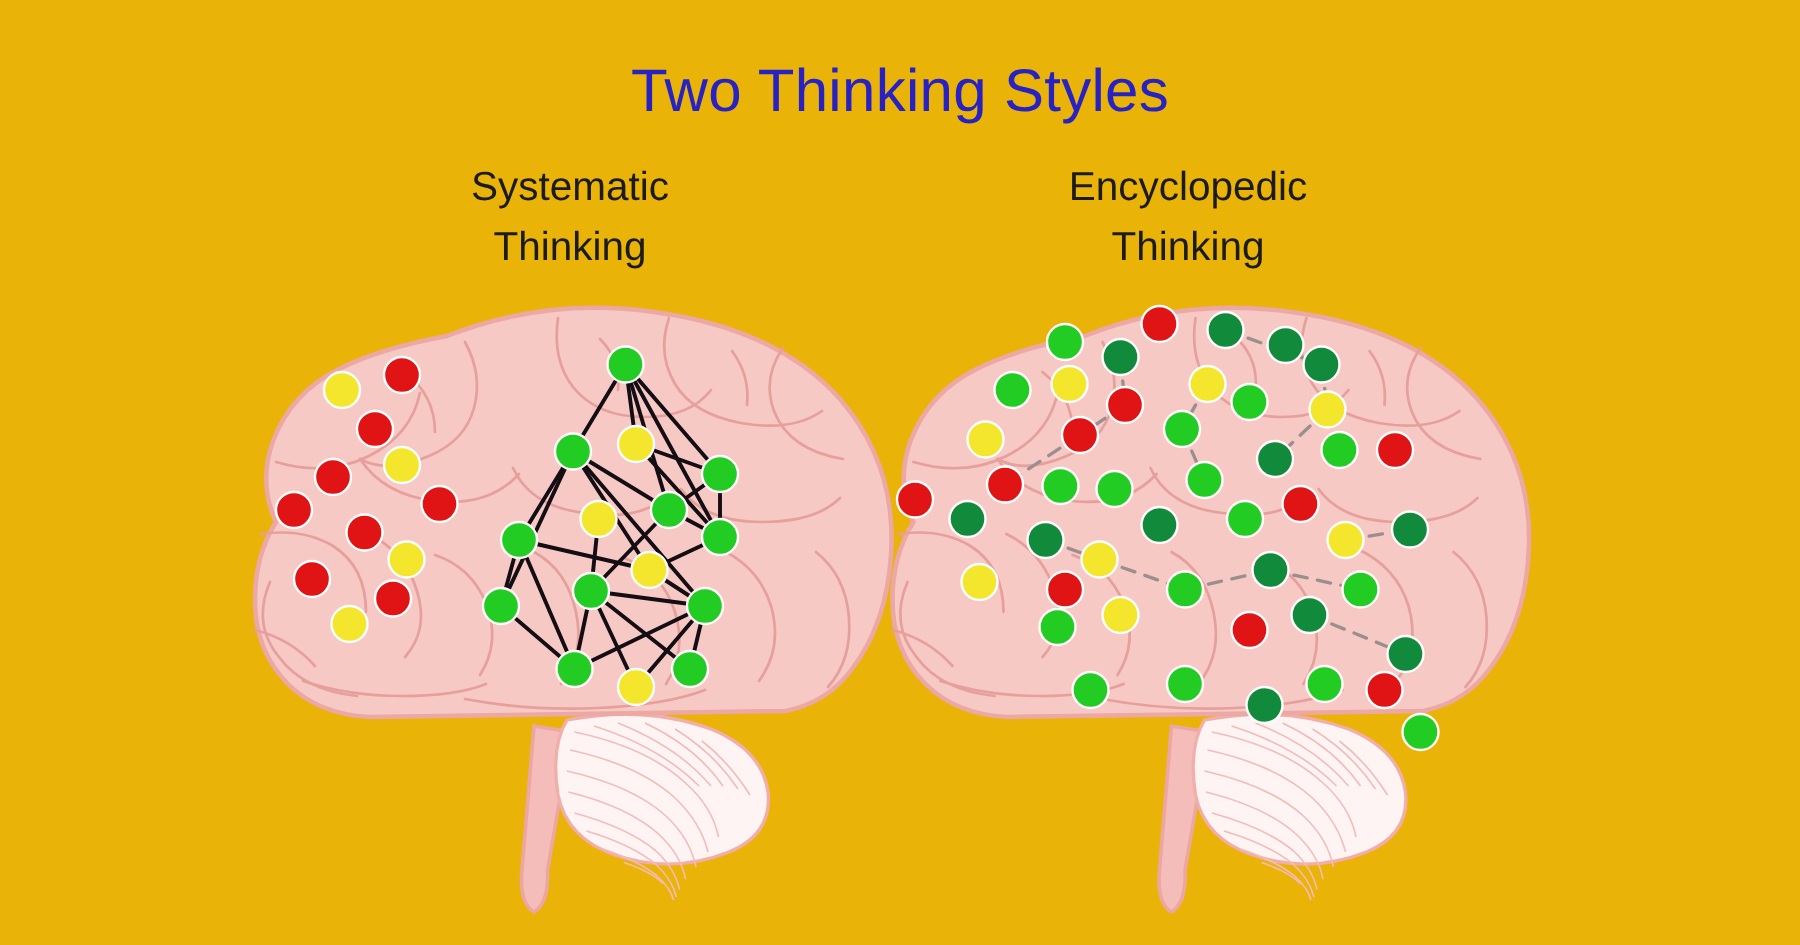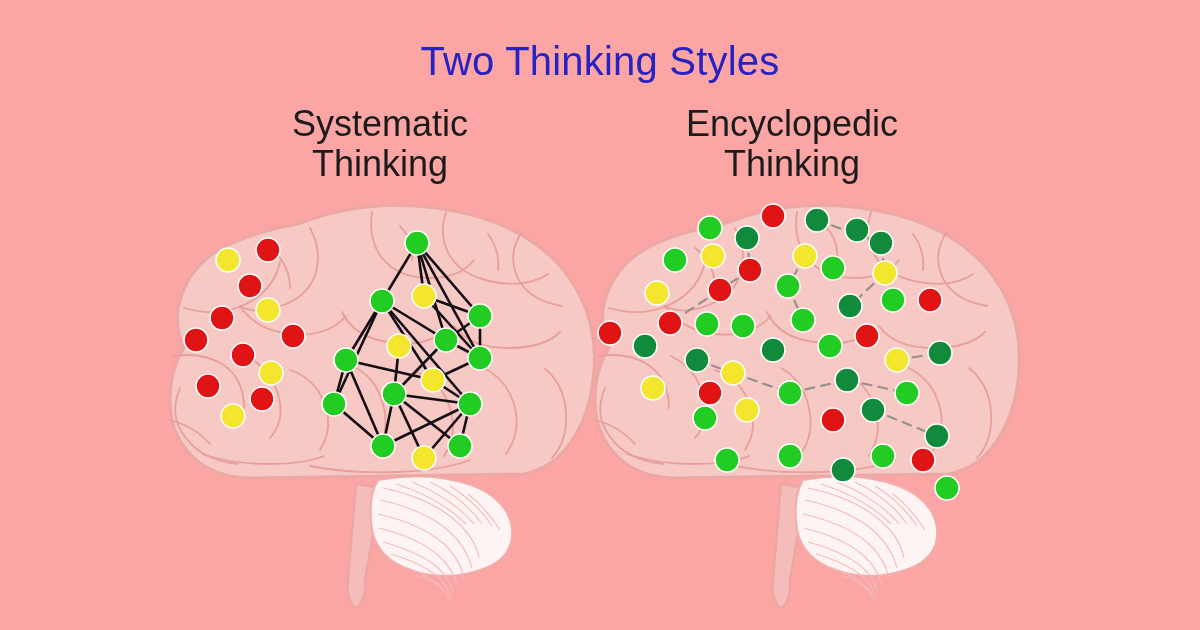--- a/index.html
+++ b/index.html
@@ -8,21 +8,21 @@
     padding: 0;
     background: #ffffff;
   }
   body {
     font-family: "Liberation Sans", sans-serif;
   }
   #stage {
     position: relative;
     width: 1200px;
     height: 630px;
-    background: #fca5a5;
+    background: #eab308;
     overflow: hidden;
   }
   #figure-title {
     position: absolute;
     left: 0;
     top: 38px;
     width: 1200px;
     text-align: center;
     font-family: "Liberation Sans", sans-serif;
     font-size: 40px;
@@ -30,21 +30,21 @@
     color: #2722c4;
     letter-spacing: 0.2px;
     line-height: 46px;
     white-space: nowrap;
   }
   .panel-heading {
     position: absolute;
     top: 104px;
     text-align: center;
     font-family: "Liberation Sans", sans-serif;
-    font-size: 36px;
+    font-size: 27px;
     font-weight: 400;
     color: #1b1b1b;
     line-height: 40px;
   }
   .panel-heading .ln {
     display: block;
   }
   #heading-left  { left: 180px; width: 400px; }
   #heading-right { left: 592px; width: 400px; }
 

